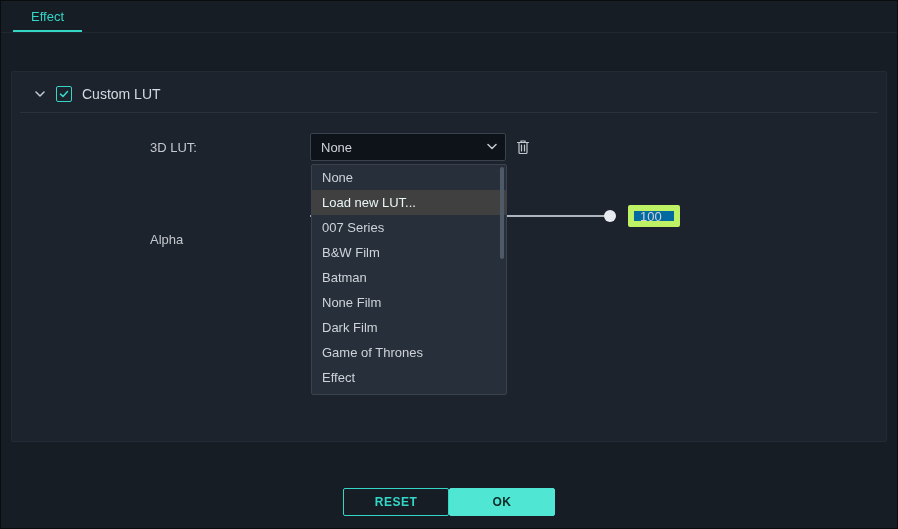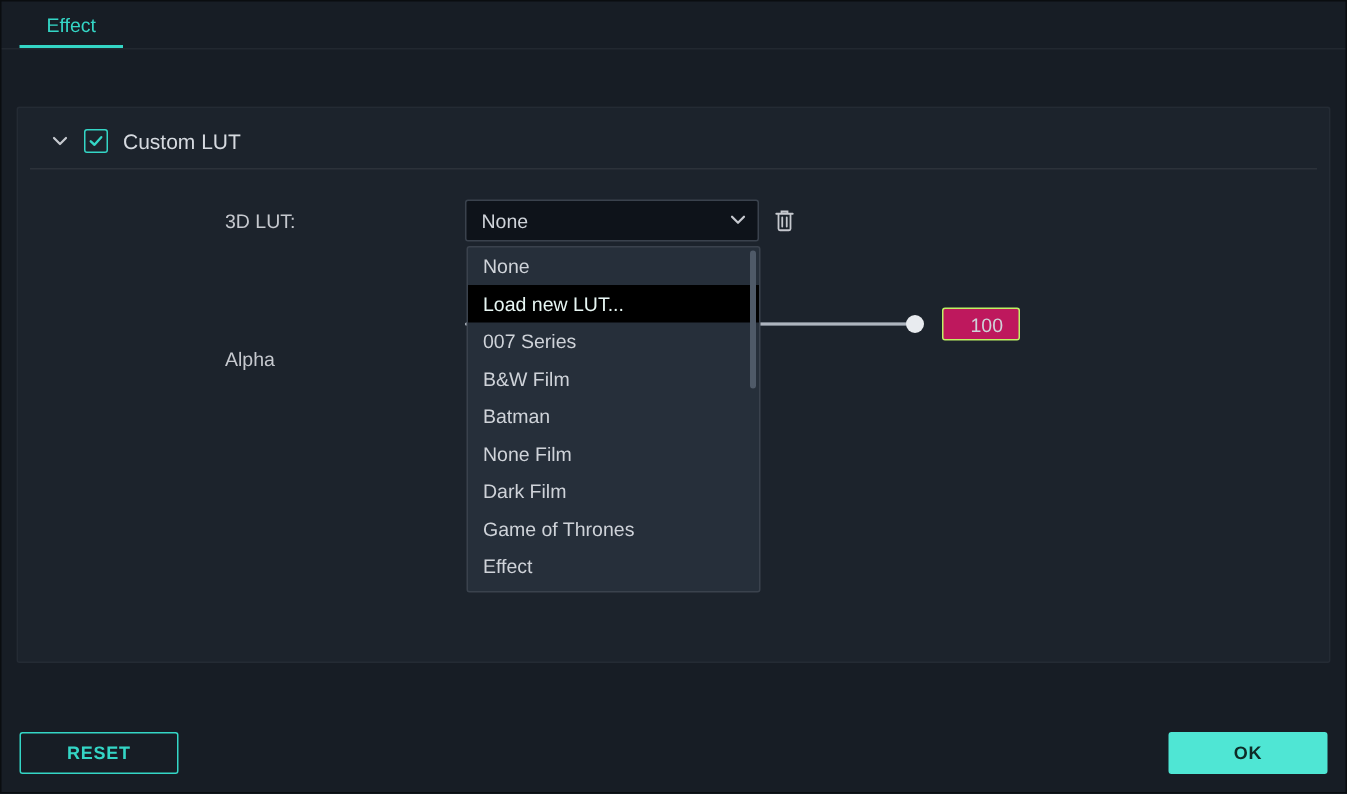--- a/index.html
+++ b/index.html
@@ -153,21 +153,21 @@
     border-radius: 2px;
   }
   .option {
     padding: 5px 10px;
     color: #cfd3d9;
     font-size: 13px;
     cursor: pointer;
     white-space: nowrap;
   }
   .option.hover {
-    background: #000000;
+    background: #404040;
     color: #e8f7f4;
   }
   .slider-track {
     width: 300px;
     height: 2px;
     background: #5c6672;
     position: relative;
     border-radius: 1px;
   }
   .slider-fill {
@@ -185,32 +185,32 @@
     top: 50%;
     transform: translateY(-50%);
     width: 12px;
     height: 12px;
     background: #e8ebef;
     border-radius: 50%;
   }
   .num-input {
     width: 52px;
     height: 22px;
-    background: #be185d;
-    border: 1px solid #bef264;
+    background: #0369a1;
+    border: 6px solid #bef264;
     border-radius: 2px;
     color: #cfd3d9;
-    padding: 0 18px;
+    padding: 0 6px;
     font-size: 13px;
     display: flex;
     align-items: center;
   }
   .footer {
     display: flex;
-    justify-content: space-between;
+    justify-content: center;
     padding: 8px 12px 12px 12px;
   }
   .btn {
     height: 28px;
     min-width: 106px;
     border-radius: 2px;
     display: inline-flex;
     align-items: center;
     justify-content: center;
     font-size: 12px;

